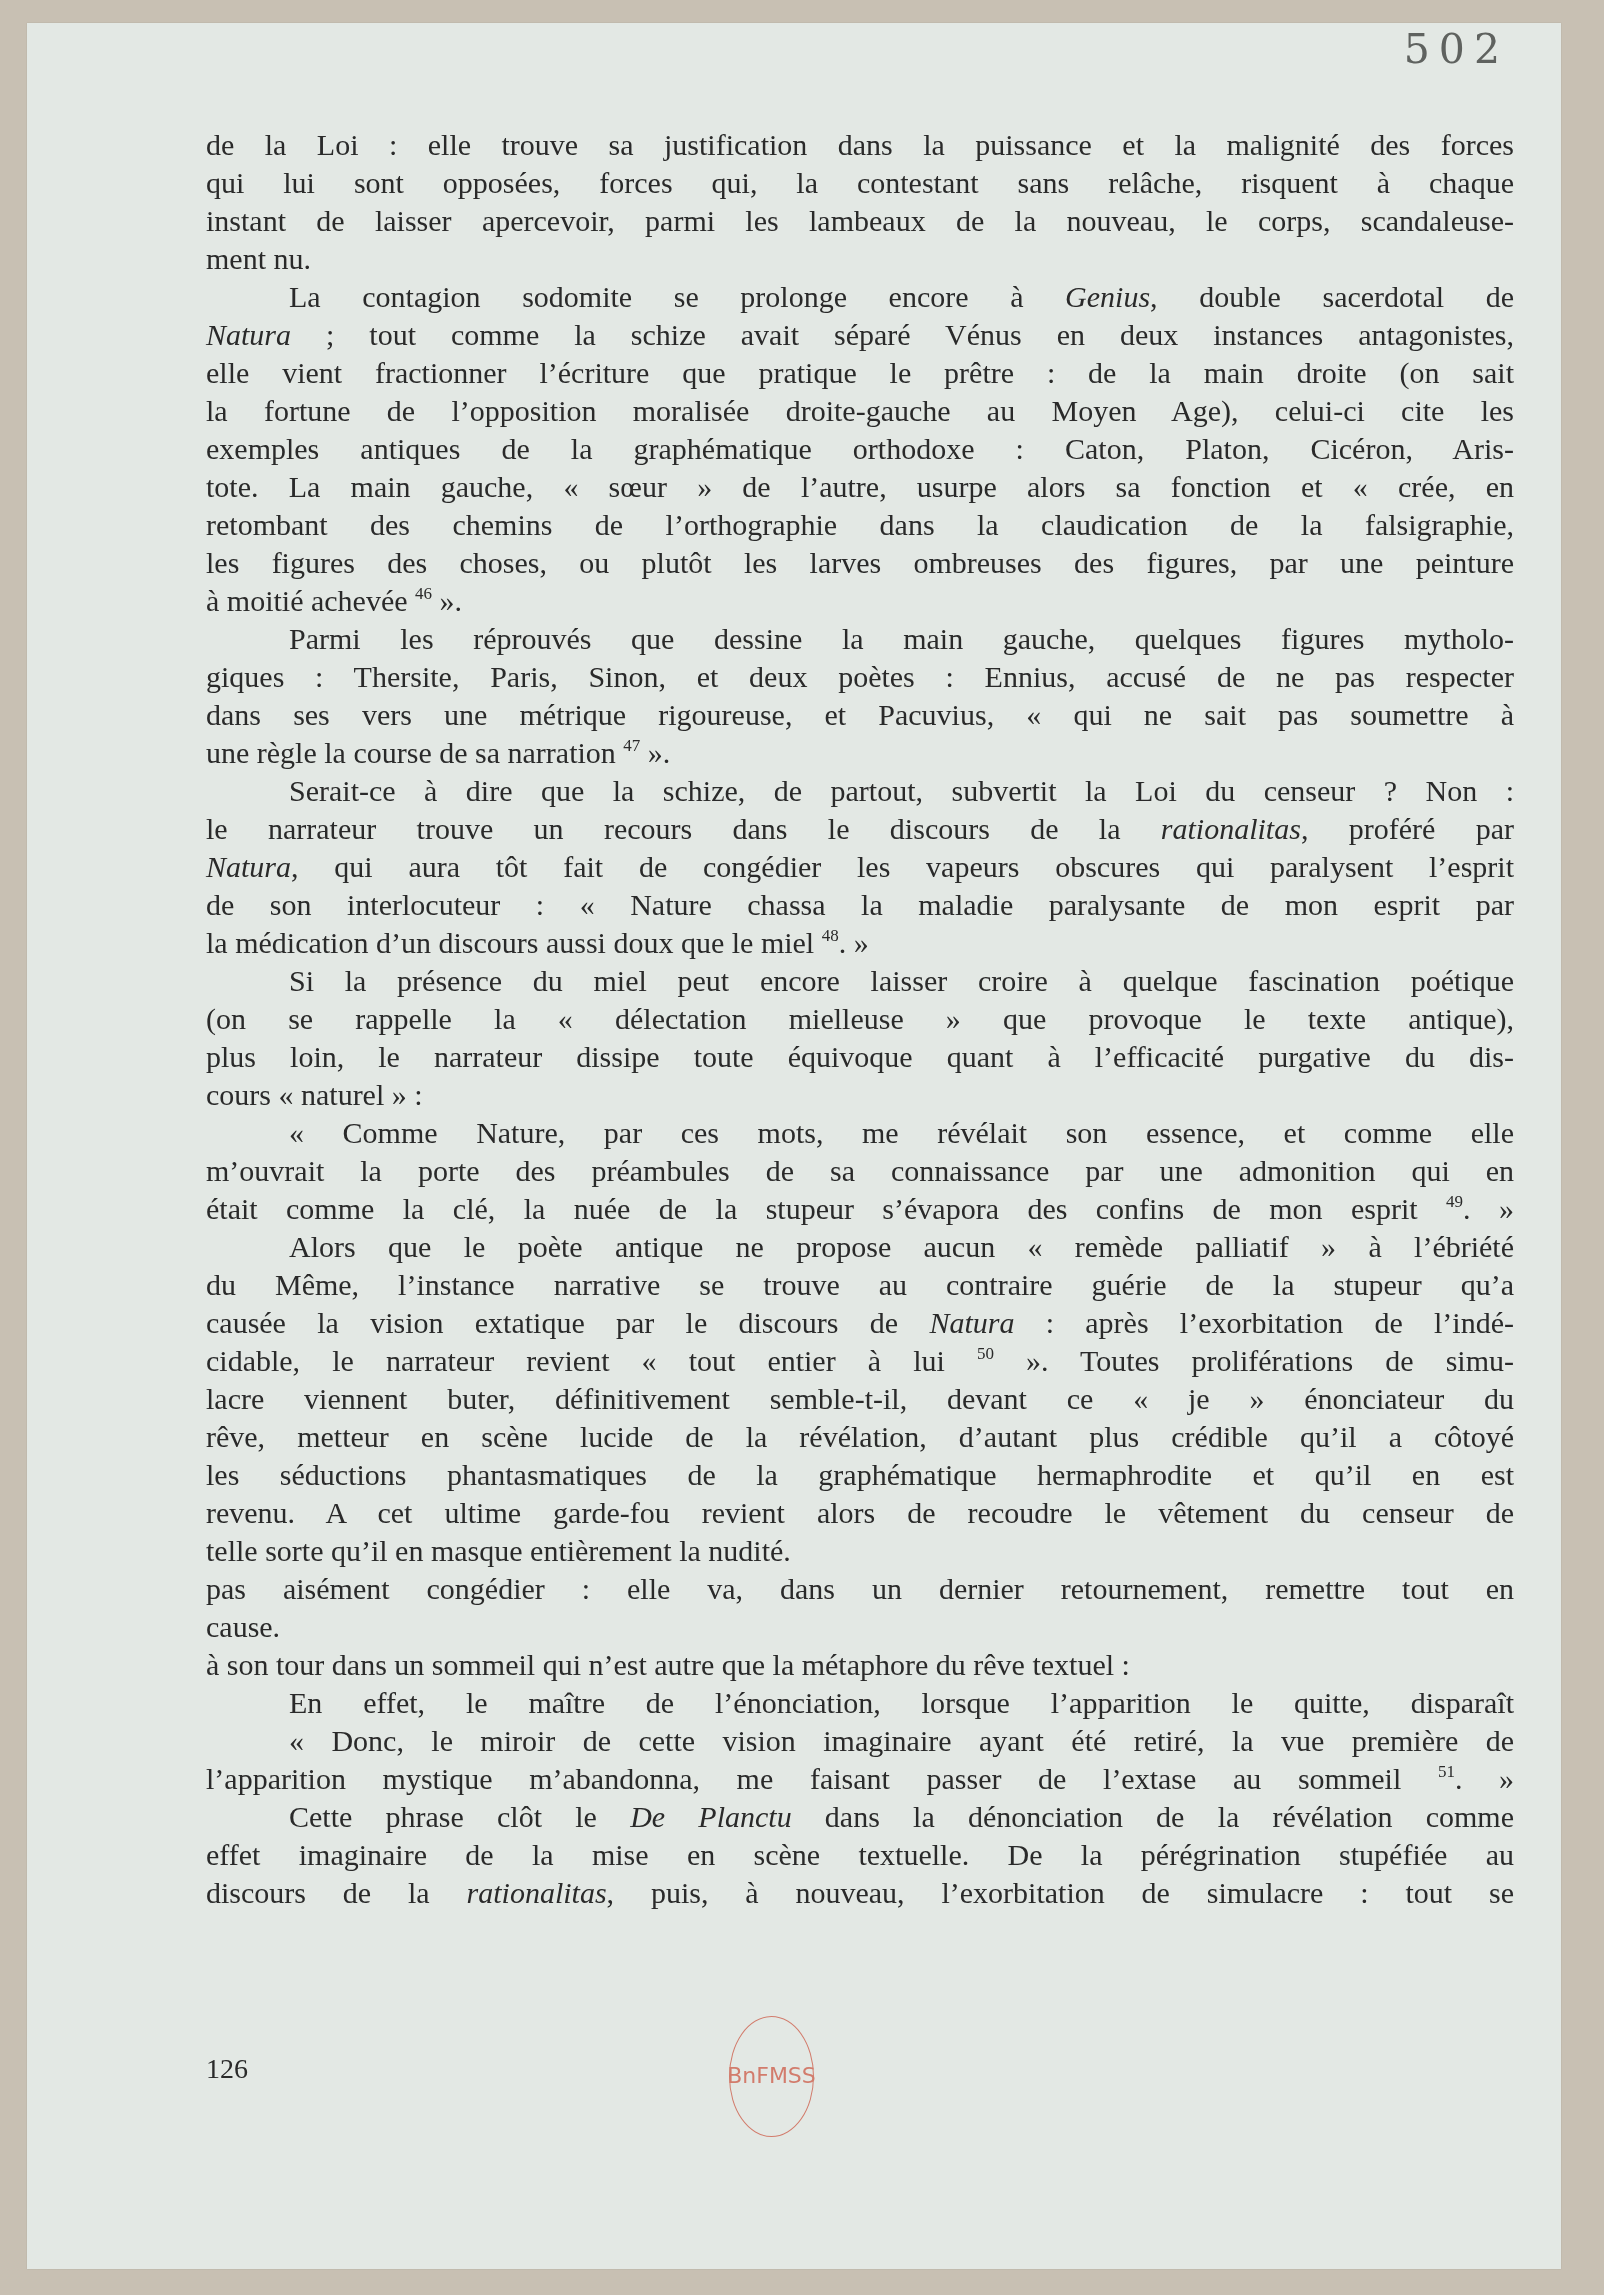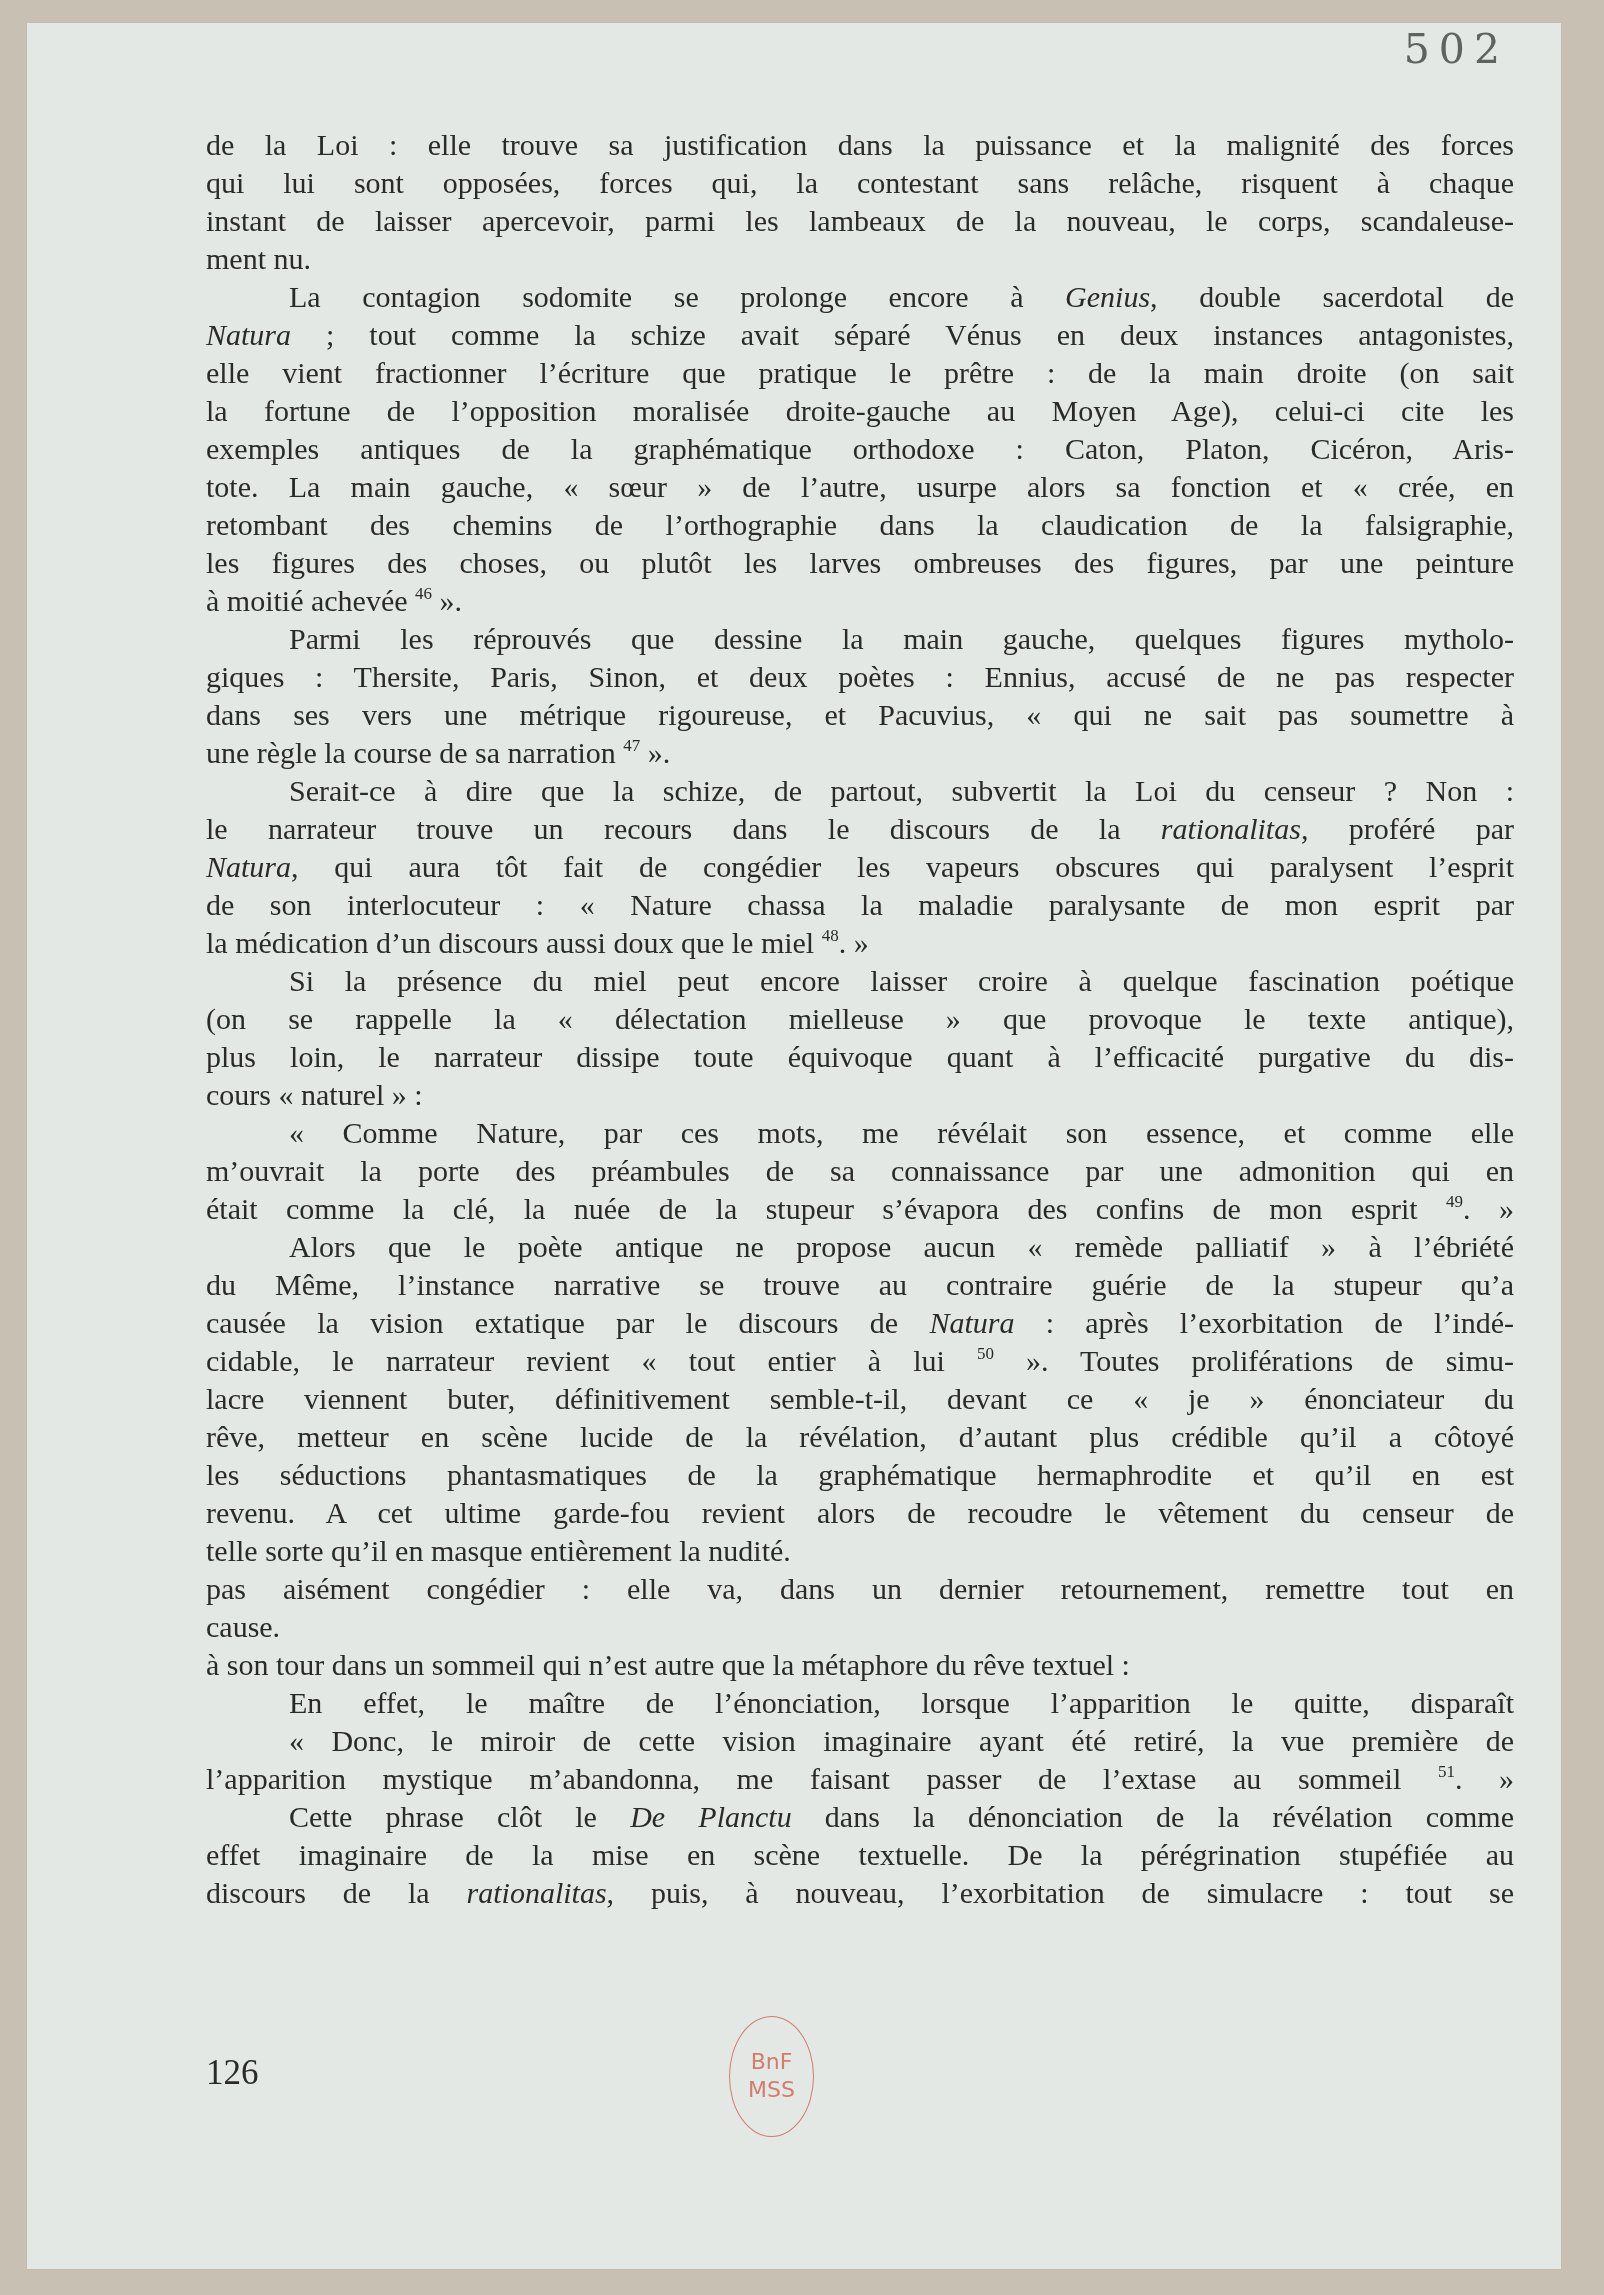--- a/index.html
+++ b/index.html
@@ -34,30 +34,30 @@
     text-align: justify;
     text-align-last: justify;
   }
   .line.last { text-align-last: left; }
   .line.indent { padding-left: 83px; }
   .line i { font-style: italic; }
   sup { font-size: 17px; vertical-align: 11.6px; line-height: 0; }
   .pageno {
     position: absolute; left: 179px; top: 2030px;
     font-family: "Liberation Serif", serif;
-    font-size: 35px; color: #2a2a2a;
+    font-size: 28px; color: #2a2a2a;
   }
   .stamp {
     position: absolute; left: 702px; top: 1993px;
     width: 83px; height: 119px;
     border: 1.9px solid #d27c6c; border-radius: 50%;
     color: #d27c6c;
     font-family: "DejaVu Sans", sans-serif;
     font-size: 22px; line-height: 28.5px;
-    display: flex; flex-direction: column; align-items: center; justify-content: center;
+    display: flex; flex-direction: row; align-items: center; justify-content: center;
   }
 </style>
 </head>
 <body>
 
 <div class="page">
   <div class="folio">502</div>
   <div class="text" id="body-text">
       <span class="line">de la Loi : elle trouve sa justification dans la puissance et la malignité des forces</span>
       <span class="line">qui lui sont opposées, forces qui, la contestant sans relâche, risquent à chaque</span>

